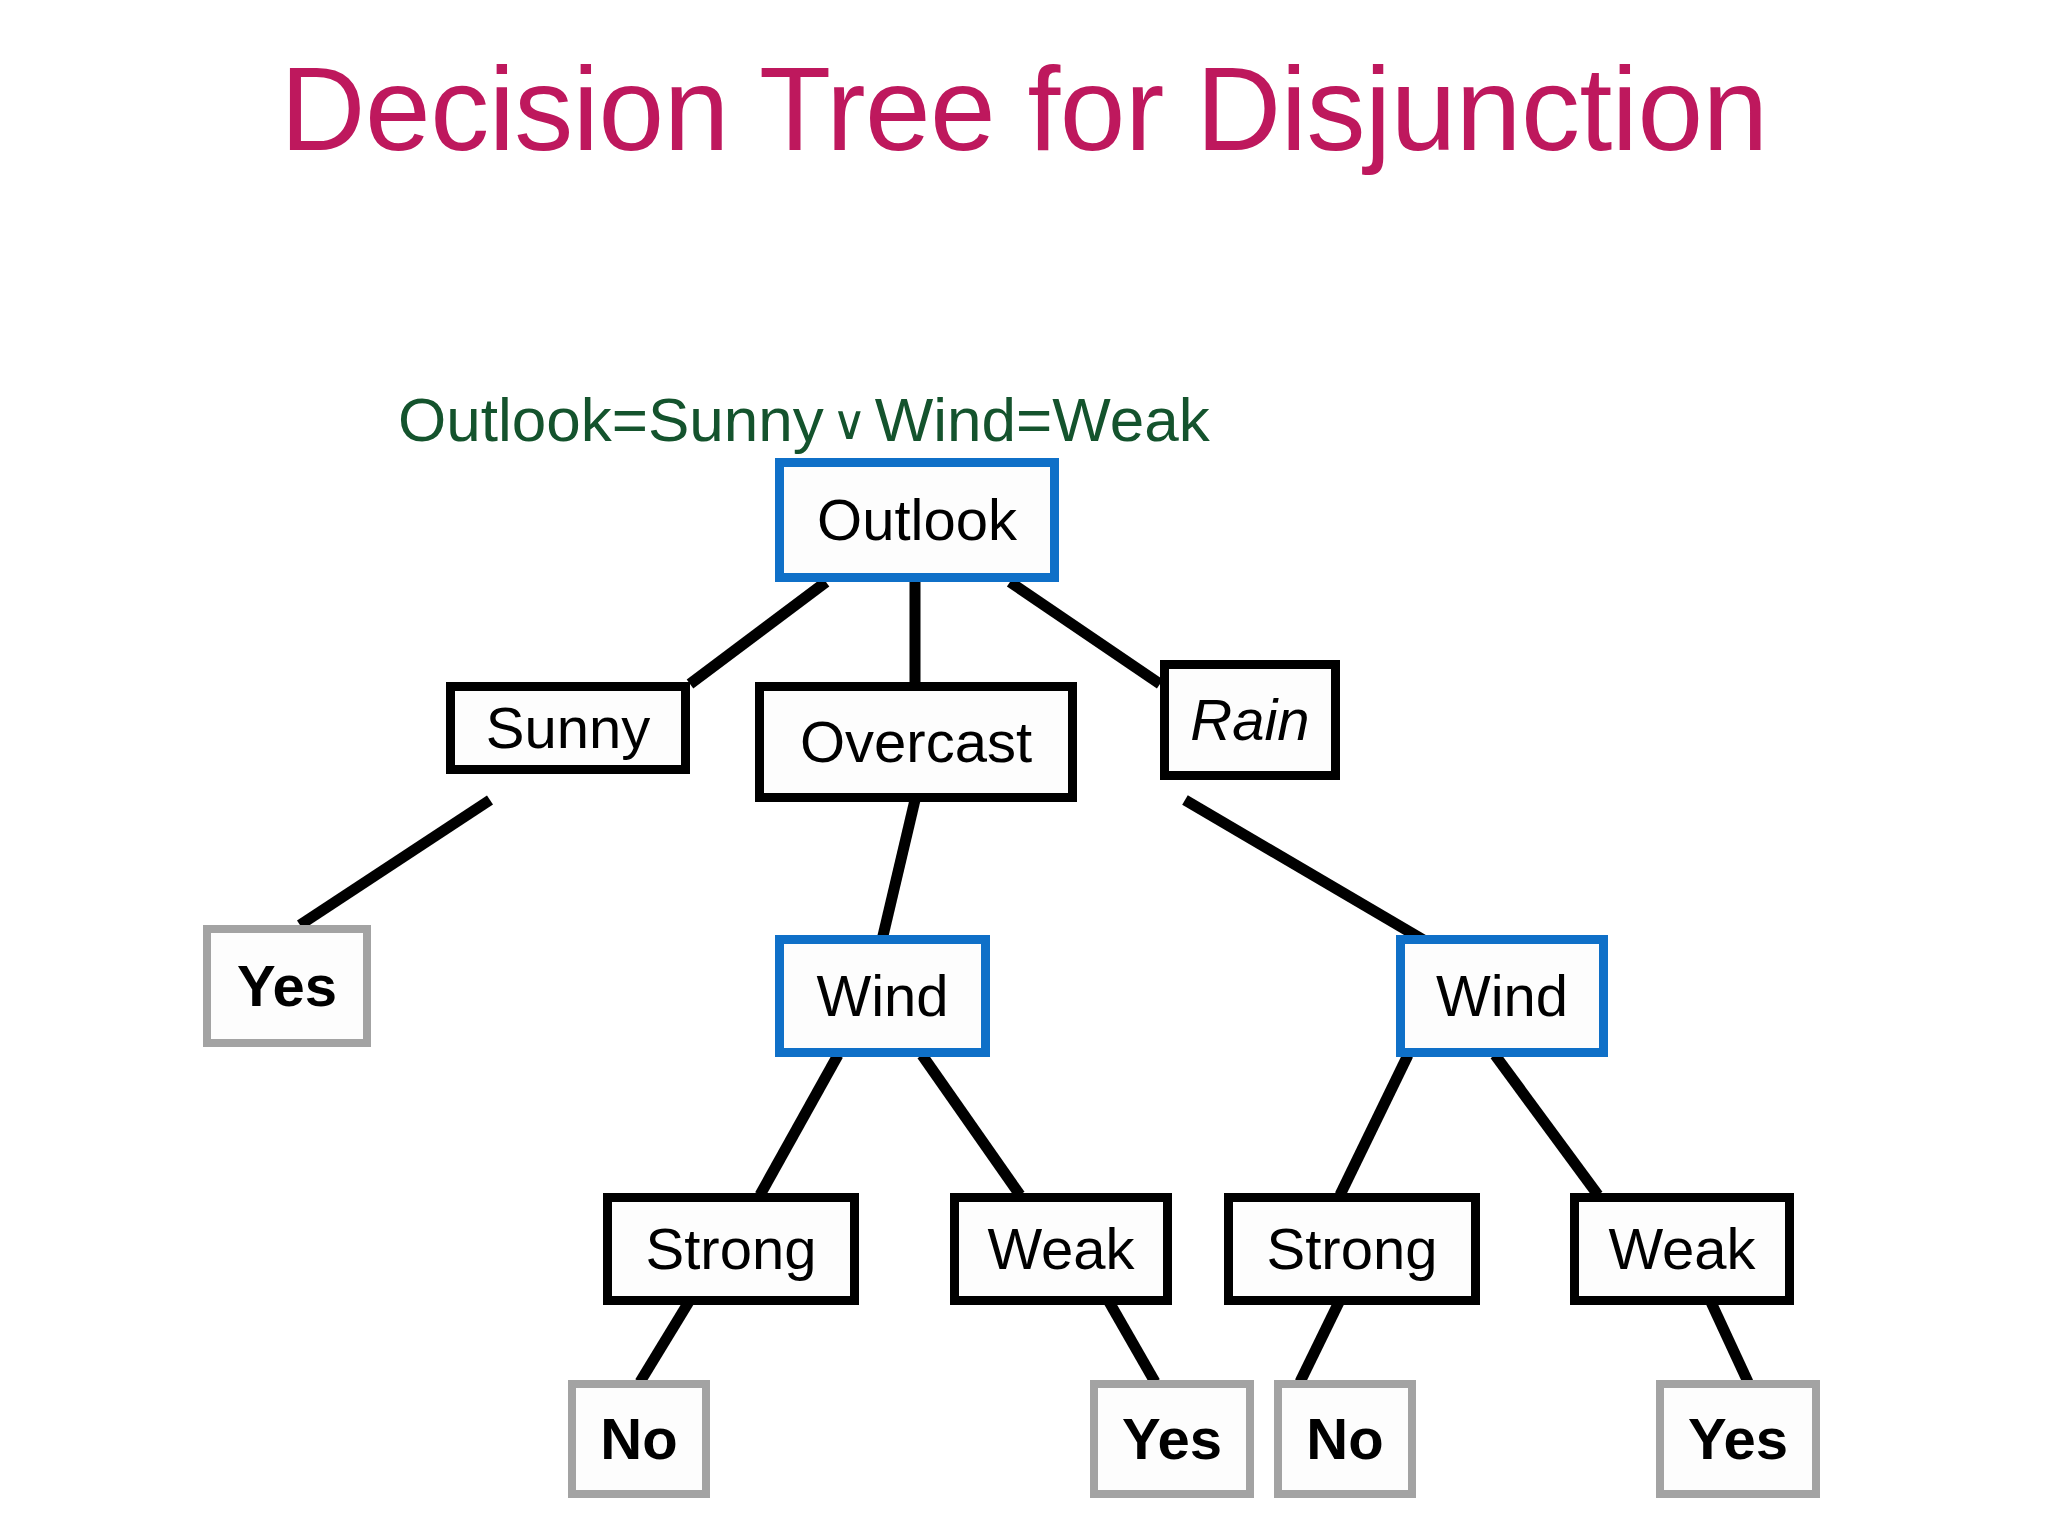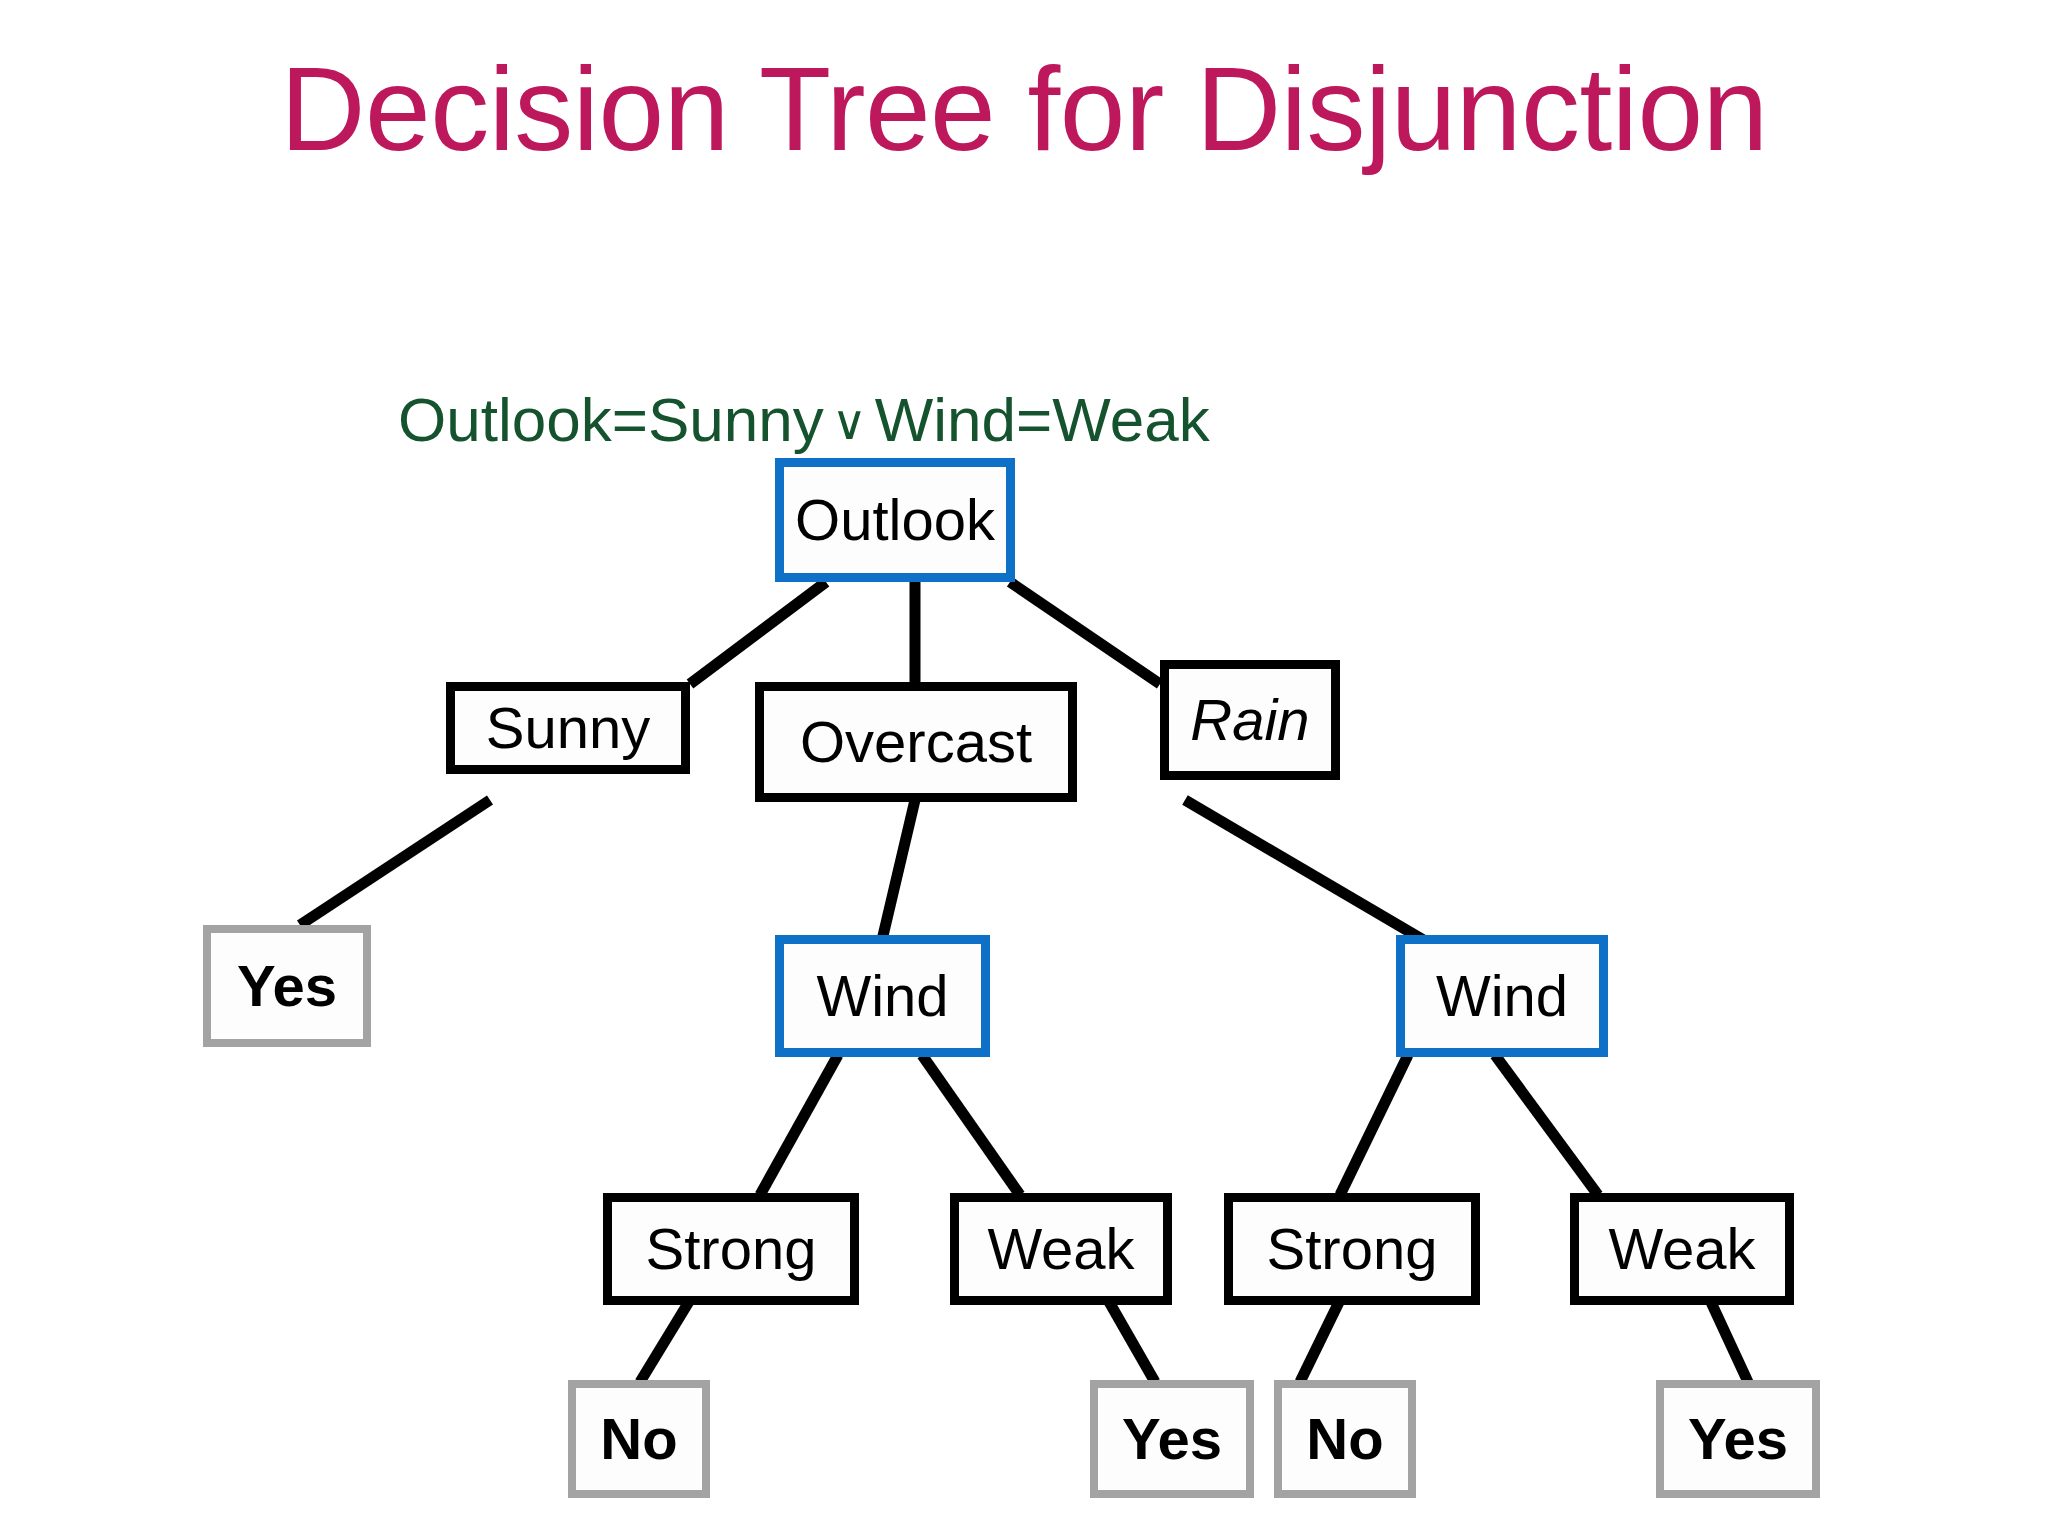--- a/index.html
+++ b/index.html
@@ -113,21 +113,21 @@
       <line x1="1408" y1="1055" x2="1340" y2="1195"></line>
       <line x1="1495" y1="1055" x2="1598" y2="1195"></line>
 
       <line x1="690" y1="1300" x2="640" y2="1382"></line>
       <line x1="1108" y1="1300" x2="1155" y2="1382"></line>
       <line x1="1340" y1="1300" x2="1300" y2="1382"></line>
       <line x1="1710" y1="1300" x2="1748" y2="1382"></line>
     </g>
   </svg>
 
-  <div class="node decision" style="left:775px; top:458px; width:240px; height:124px;">
+  <div class="node decision" style="left:775px; top:458px; width:284px; height:124px;">
     <span class="lbl">Outlook</span>
   </div>
 
   <div class="node branch" style="left:446px; top:682px; width:244px; height:92px;">
     <span class="lbl">Sunny</span>
   </div>
 
   <div class="node branch" style="left:755px; top:682px; width:322px; height:120px;justify-content:center;">
     <span class="lbl">Overcast</span>
   </div>

